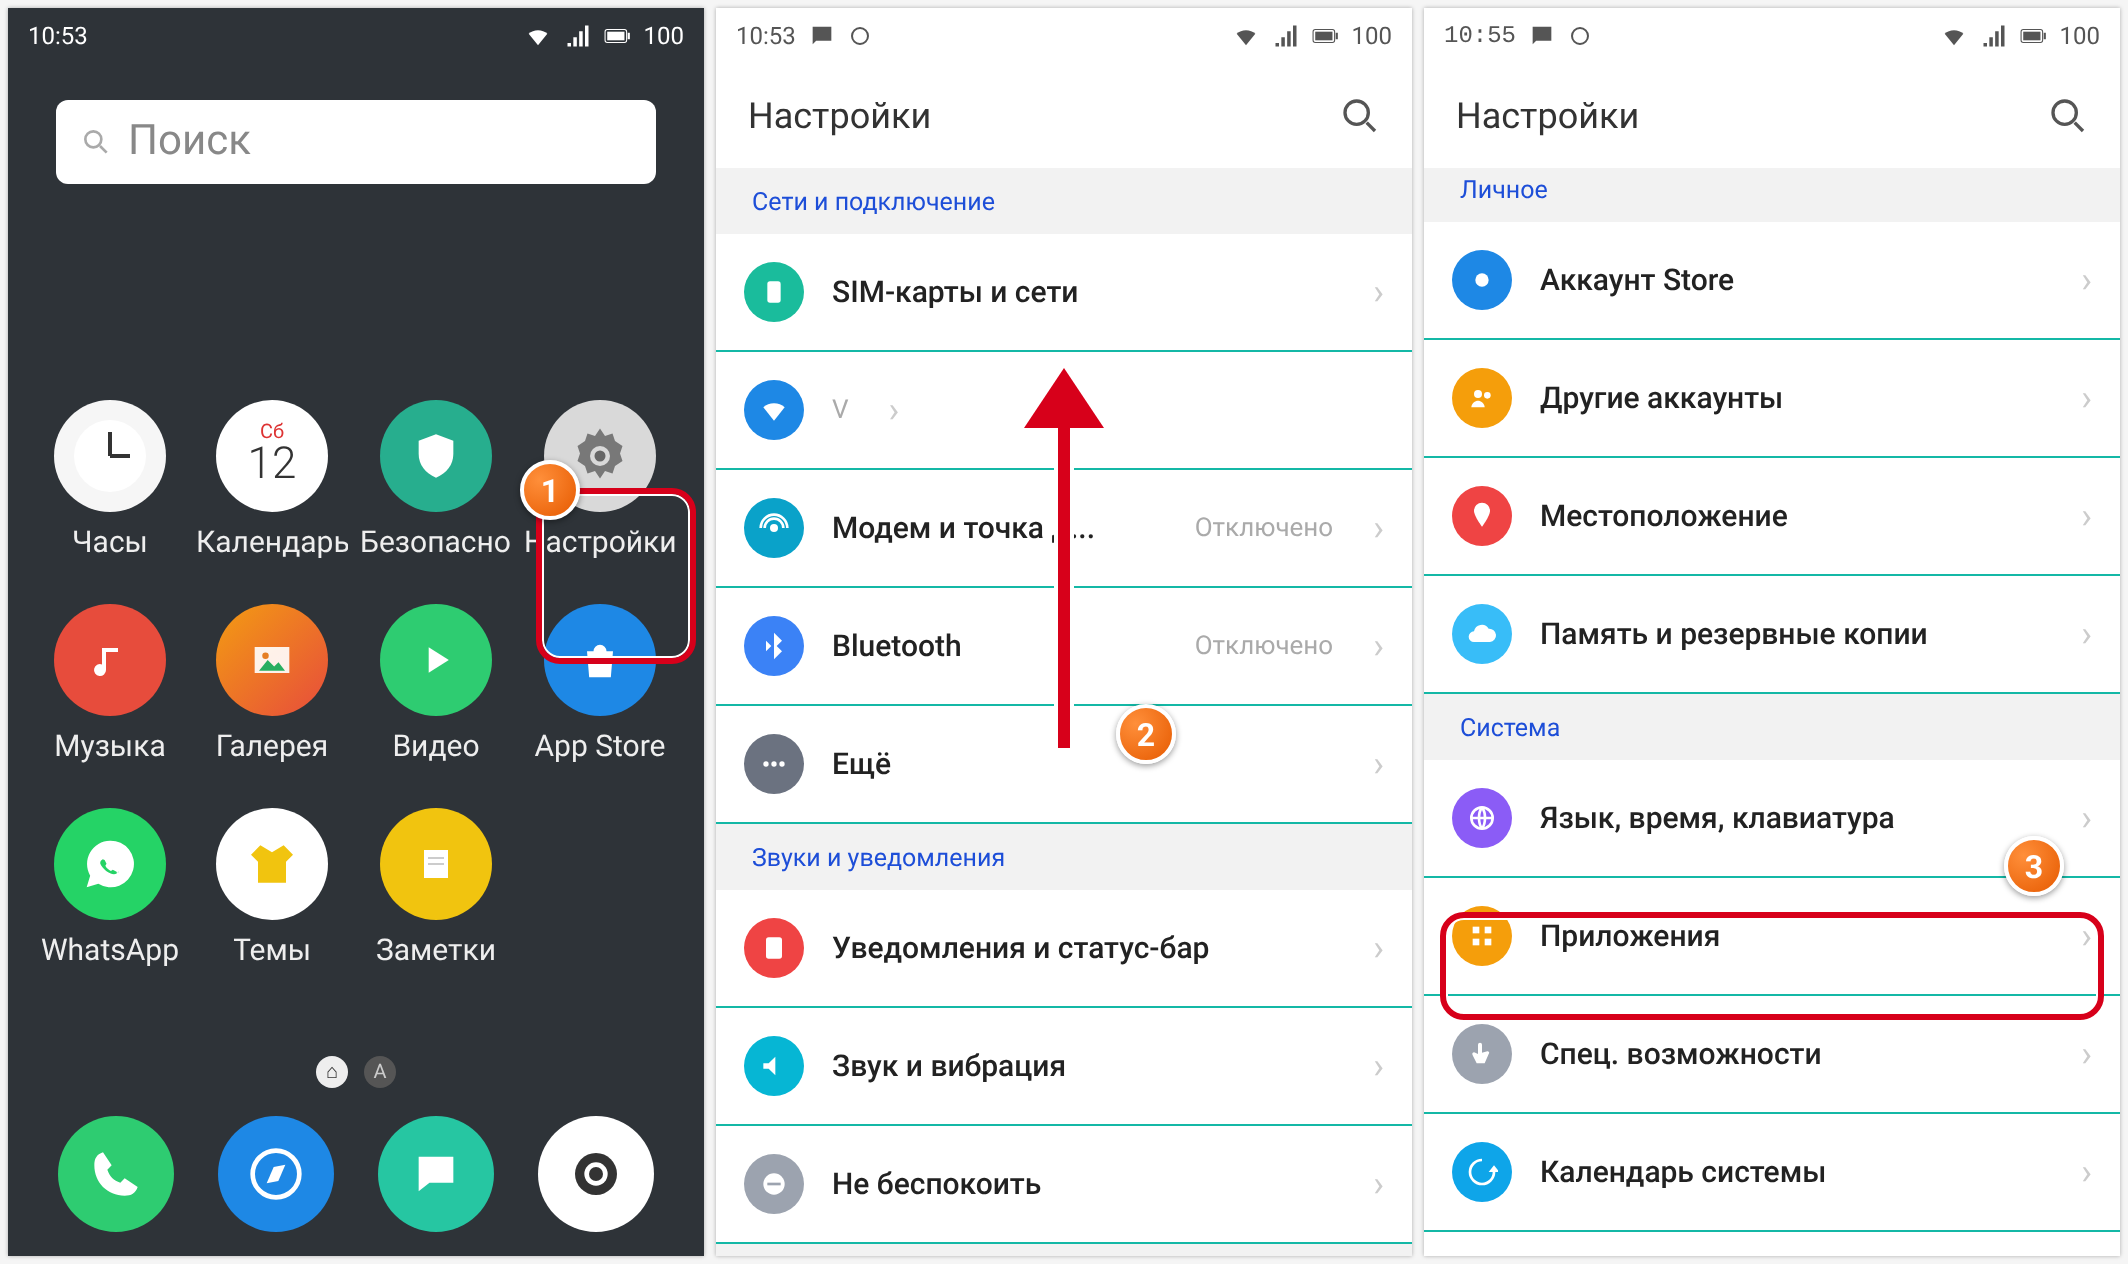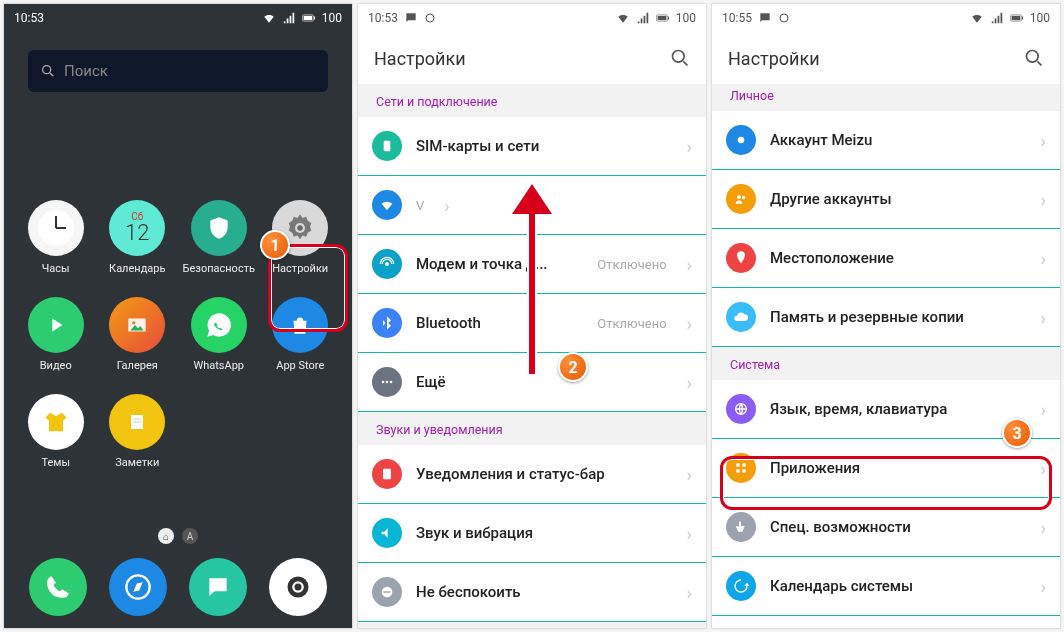--- a/index.html
+++ b/index.html
@@ -30,48 +30,48 @@
     padding: 0 10px;
     font-size: 12px;
   }
   .phone.dark .statusbar { color: #fff; }
   .phone:not(.dark) .statusbar { color: #555; background:#fff; }
   .status-icons { display: flex; gap: 6px; align-items: center; }
   .status-icons svg { width: 14px; height: 14px; }
   
   .home-search {
     margin: 18px 24px 8px;
-    background: #0f172a;
+    background: #ffffff;
     border-radius: 6px;
     height: 42px;
     display: flex;
     align-items: center;
     padding: 0 12px;
     color: #888;
-    font-size: 15px;
+    font-size: 21px;
     gap: 8px;
   }
   .home-grid {
     padding: 100px 14px 0;
     display: grid;
     grid-template-columns: repeat(4, 1fr);
     gap: 22px 6px;
   }
   .app-icon {
     display: flex;
     flex-direction: column;
     align-items: center;
     gap: 6px;
   }
   .app-icon .badge {
     width: 56px; height: 56px; border-radius: 50%;
     display: flex; align-items: center; justify-content: center;
     font-size: 22px;
   }
-  .app-icon .label { font-size: 11px; color: #eee; text-align:center; white-space:nowrap; overflow:hidden; max-width:76px;}
+  .app-icon .label { font-size: 15px; color: #eee; text-align:center; white-space:nowrap; overflow:hidden; max-width:76px;}
   .pager { position:absolute; bottom:84px; left:0; right:0; display:flex; justify-content:center; gap:8px;}
   .pager span { width:16px; height:16px; border-radius:50%; background:#555; display:flex;align-items:center;justify-content:center;color:#ccc;font-size:10px;}
   .dock {
     position: absolute; bottom: 12px; left: 0; right: 0;
     display: flex; justify-content: space-around; padding: 0 14px;
   }
   .dock .badge { width:58px; height:58px; border-radius:50%;}
   
   .hl {
     position: absolute;
@@ -91,21 +91,21 @@
     pointer-events:none;
     z-index: 50;
   }
   
   .titlebar {
     height: 52px; display:flex; align-items:center; justify-content:space-between;
     padding: 0 16px; font-size: 18px; color:#333;
     background:#fff;
   }
   .section {
-    background:#f2f2f2; color:#a21caf; font-size:12.5px;
+    background:#f2f2f2; color:#1d4ed8; font-size:12.5px;
     padding: 10px 18px 8px;
   }
   .item {
     background:#fff; display:flex; align-items:center;
     padding: 14px 14px;
     border-bottom: 1px solid #14b8a6;
     gap: 14px;
   }
   .item .icon { width:30px; height:30px; border-radius:50%; display:flex;align-items:center;justify-content:center;}
   .item .icon svg { width:16px; height:16px; fill:#fff;}
@@ -115,21 +115,21 @@
   
   .arrow {
     position:absolute; left:50%; top:180px; transform:translateX(-50%);
     pointer-events:none;
     z-index: 40;
   }
   .arrowspine { width:10px; height:160px; background:#d7001a; border:2px solid #fff; border-top:none; border-bottom:none; margin:0 auto;}
   .arrowhead { width:0;height:0;border-left:20px solid transparent;border-right:20px solid transparent;border-bottom:30px solid #d7001a; filter: drop-shadow(0 0 0 #fff);}
   .arrowhead-outer { width:0;height:0;border-left:23px solid transparent;border-right:23px solid transparent;border-bottom:34px solid #fff; position:absolute; top:-2px; left:50%; transform:translateX(-50%); z-index:-1;}
   
-  .cal { background:#5eead4; color:#333; font-size:10px; display:flex; flex-direction:column; align-items:center; justify-content:center; line-height:1;}
+  .cal { background:#ffffff; color:#333; font-size:10px; display:flex; flex-direction:column; align-items:center; justify-content:center; line-height:1;}
   .cal .d { font-size:22px; font-weight:300;}
 </style>
 </head>
 <body>
 
 <div class="phone dark">
   <div class="statusbar">
     <div style="display:flex;gap:6px;align-items:center;">
       <span>10:53</span>
       <svg viewBox="0 0 24 24">
@@ -191,52 +191,60 @@
         <svg viewBox="0 0 24 24" width="30" height="30">
             <circle cx="12" cy="12" r="3" fill="#666"></circle>
             <path fill="#666" d="M12 1l2 3 3-1 1 3 3 2-1 3 1 3-3 2-1 3-3-1-2 3-2-3-3 1-1-3-3-2 1-3-1-3 3-2 1-3 3 1z" opacity=".85"></path>
             <circle cx="12" cy="12" r="4" fill="#d9d9d9"></circle>
             <circle cx="12" cy="12" r="2.2" fill="#666"></circle>
           </svg>
       </div>
       <span class="label">Настройки</span>
     </div>
     <div class="app-icon">
-      <div class="badge" style="background:#2ecc71;">
-          <svg viewBox="0 0 24 24" width="22" height="22">
-            <path fill="#fff" d="M8 5v14l11-7z"></path>
-          </svg>
-        </div>
-      <span class="label">Видео</span>
+      <div class="badge" style="background:#e74c3c;">
+          <svg viewBox="0 0 24 24" width="24" height="24">
+            <path fill="#fff" d="M10 17a3 3 0 11-2-2.8V6h8v2h-6v9z"></path>
+          </svg>
+        </div>
+      <span class="label">Музыка</span>
     </div>
     <div class="app-icon">
       <div class="badge" style="background:linear-gradient(135deg,#f39c12,#e74c3c);">
           <svg viewBox="0 0 24 24" width="26" height="26">
             <rect x="4" y="6" width="16" height="12" fill="#fff" opacity=".9"></rect>
             <circle cx="9" cy="10" r="1.5" fill="#e67e22"></circle>
             <path fill="#27ae60" d="M6 17l4-5 3 3 2-2 3 4z"></path>
           </svg>
         </div>
       <span class="label">Галерея</span>
     </div>
     <div class="app-icon">
+      <div class="badge" style="background:#2ecc71;">
+          <svg viewBox="0 0 24 24" width="22" height="22">
+            <path fill="#fff" d="M8 5v14l11-7z"></path>
+          </svg>
+        </div>
+      <span class="label">Видео</span>
+    </div>
+    <div class="app-icon">
+      <div class="badge" style="background:#1e88e5;">
+          <svg viewBox="0 0 24 24" width="26" height="26">
+            <path fill="#fff" d="M6 8h12l-1 12H7zM9 8a3 3 0 016 0"></path>
+          </svg>
+        </div>
+      <span class="label">App Store</span>
+    </div>
+    <div class="app-icon">
       <div class="badge" style="background:#25d366;">
           <svg viewBox="0 0 24 24" width="28" height="28">
             <path fill="#fff" d="M12 2a10 10 0 00-8.5 15L2 22l5-1.5A10 10 0 1012 2zm4 13c-.3.8-1.6 1.4-2.3 1.4-2 0-5-2.4-5.8-4.4-.3-.7.2-1.6 1-2l.8.3.8 1.6-.5.8c.5 1 1.4 1.8 2.4 2.3l.8-.5 1.6.8.2.7z"></path>
           </svg>
         </div>
       <span class="label">WhatsApp</span>
-    </div>
-    <div class="app-icon">
-      <div class="badge" style="background:#1e88e5;">
-          <svg viewBox="0 0 24 24" width="26" height="26">
-            <path fill="#fff" d="M6 8h12l-1 12H7zM9 8a3 3 0 016 0"></path>
-          </svg>
-        </div>
-      <span class="label">App Store</span>
     </div>
     <div class="app-icon">
       <div class="badge" style="background:#fff;">
           <svg viewBox="0 0 24 24" width="28" height="28">
             <path fill="#f1c40f" d="M7 4l5 3 5-3 4 4-3 3v9H6v-9L3 8z"></path>
           </svg>
         </div>
       <span class="label">Темы</span>
     </div>
     <div class="app-icon">
@@ -413,21 +421,21 @@
     </div>
     <div class="arrowspine"></div>
   </div>
   <div class="marker" style="top:348px; left:200px;">
       <span>2</span>
     </div>
 </div>
 
 <div class="phone">
   <div class="statusbar">
-    <div style="display:flex;gap:6px;align-items:center;">
+    <div style="display:flex;gap:6px;align-items:center;font-family:Liberation Mono, monospace;">
       <span>10:55</span>
       <svg viewBox="0 0 24 24" width="14">
           <path fill="#555" d="M4 4h16v12H7l-3 3z"></path>
         </svg>
       <svg viewBox="0 0 24 24" width="12">
           <circle cx="12" cy="12" r="8" fill="none" stroke="#555" stroke-width="2"></circle>
         </svg>
     </div>
     <div class="status-icons">
       <svg viewBox="0 0 24 24">
@@ -453,21 +461,21 @@
       </svg>
   </div>
 
   <div class="section" style="padding-top:4px;">Личное</div>
   <div class="item">
     <div class="icon" style="background:#1e88e5;">
         <svg viewBox="0 0 24 24">
           <circle cx="12" cy="12" r="5" fill="#fff"></circle>
         </svg>
       </div>
-    <div class="txt">Аккаунт Meizu</div>
+    <div class="txt">Аккаунт Store</div>
     <span class="chev">›</span>
   </div>
   <div class="item">
     <div class="icon" style="background:#f59e0b;">
         <svg viewBox="0 0 24 24">
           <circle cx="9" cy="9" r="3" fill="#fff"></circle>
           <circle cx="16" cy="10" r="2.5" fill="#fff"></circle>
           <path fill="#fff" d="M4 19c0-3 3-5 5-5s5 2 5 5z"></path>
         </svg>
       </div>

